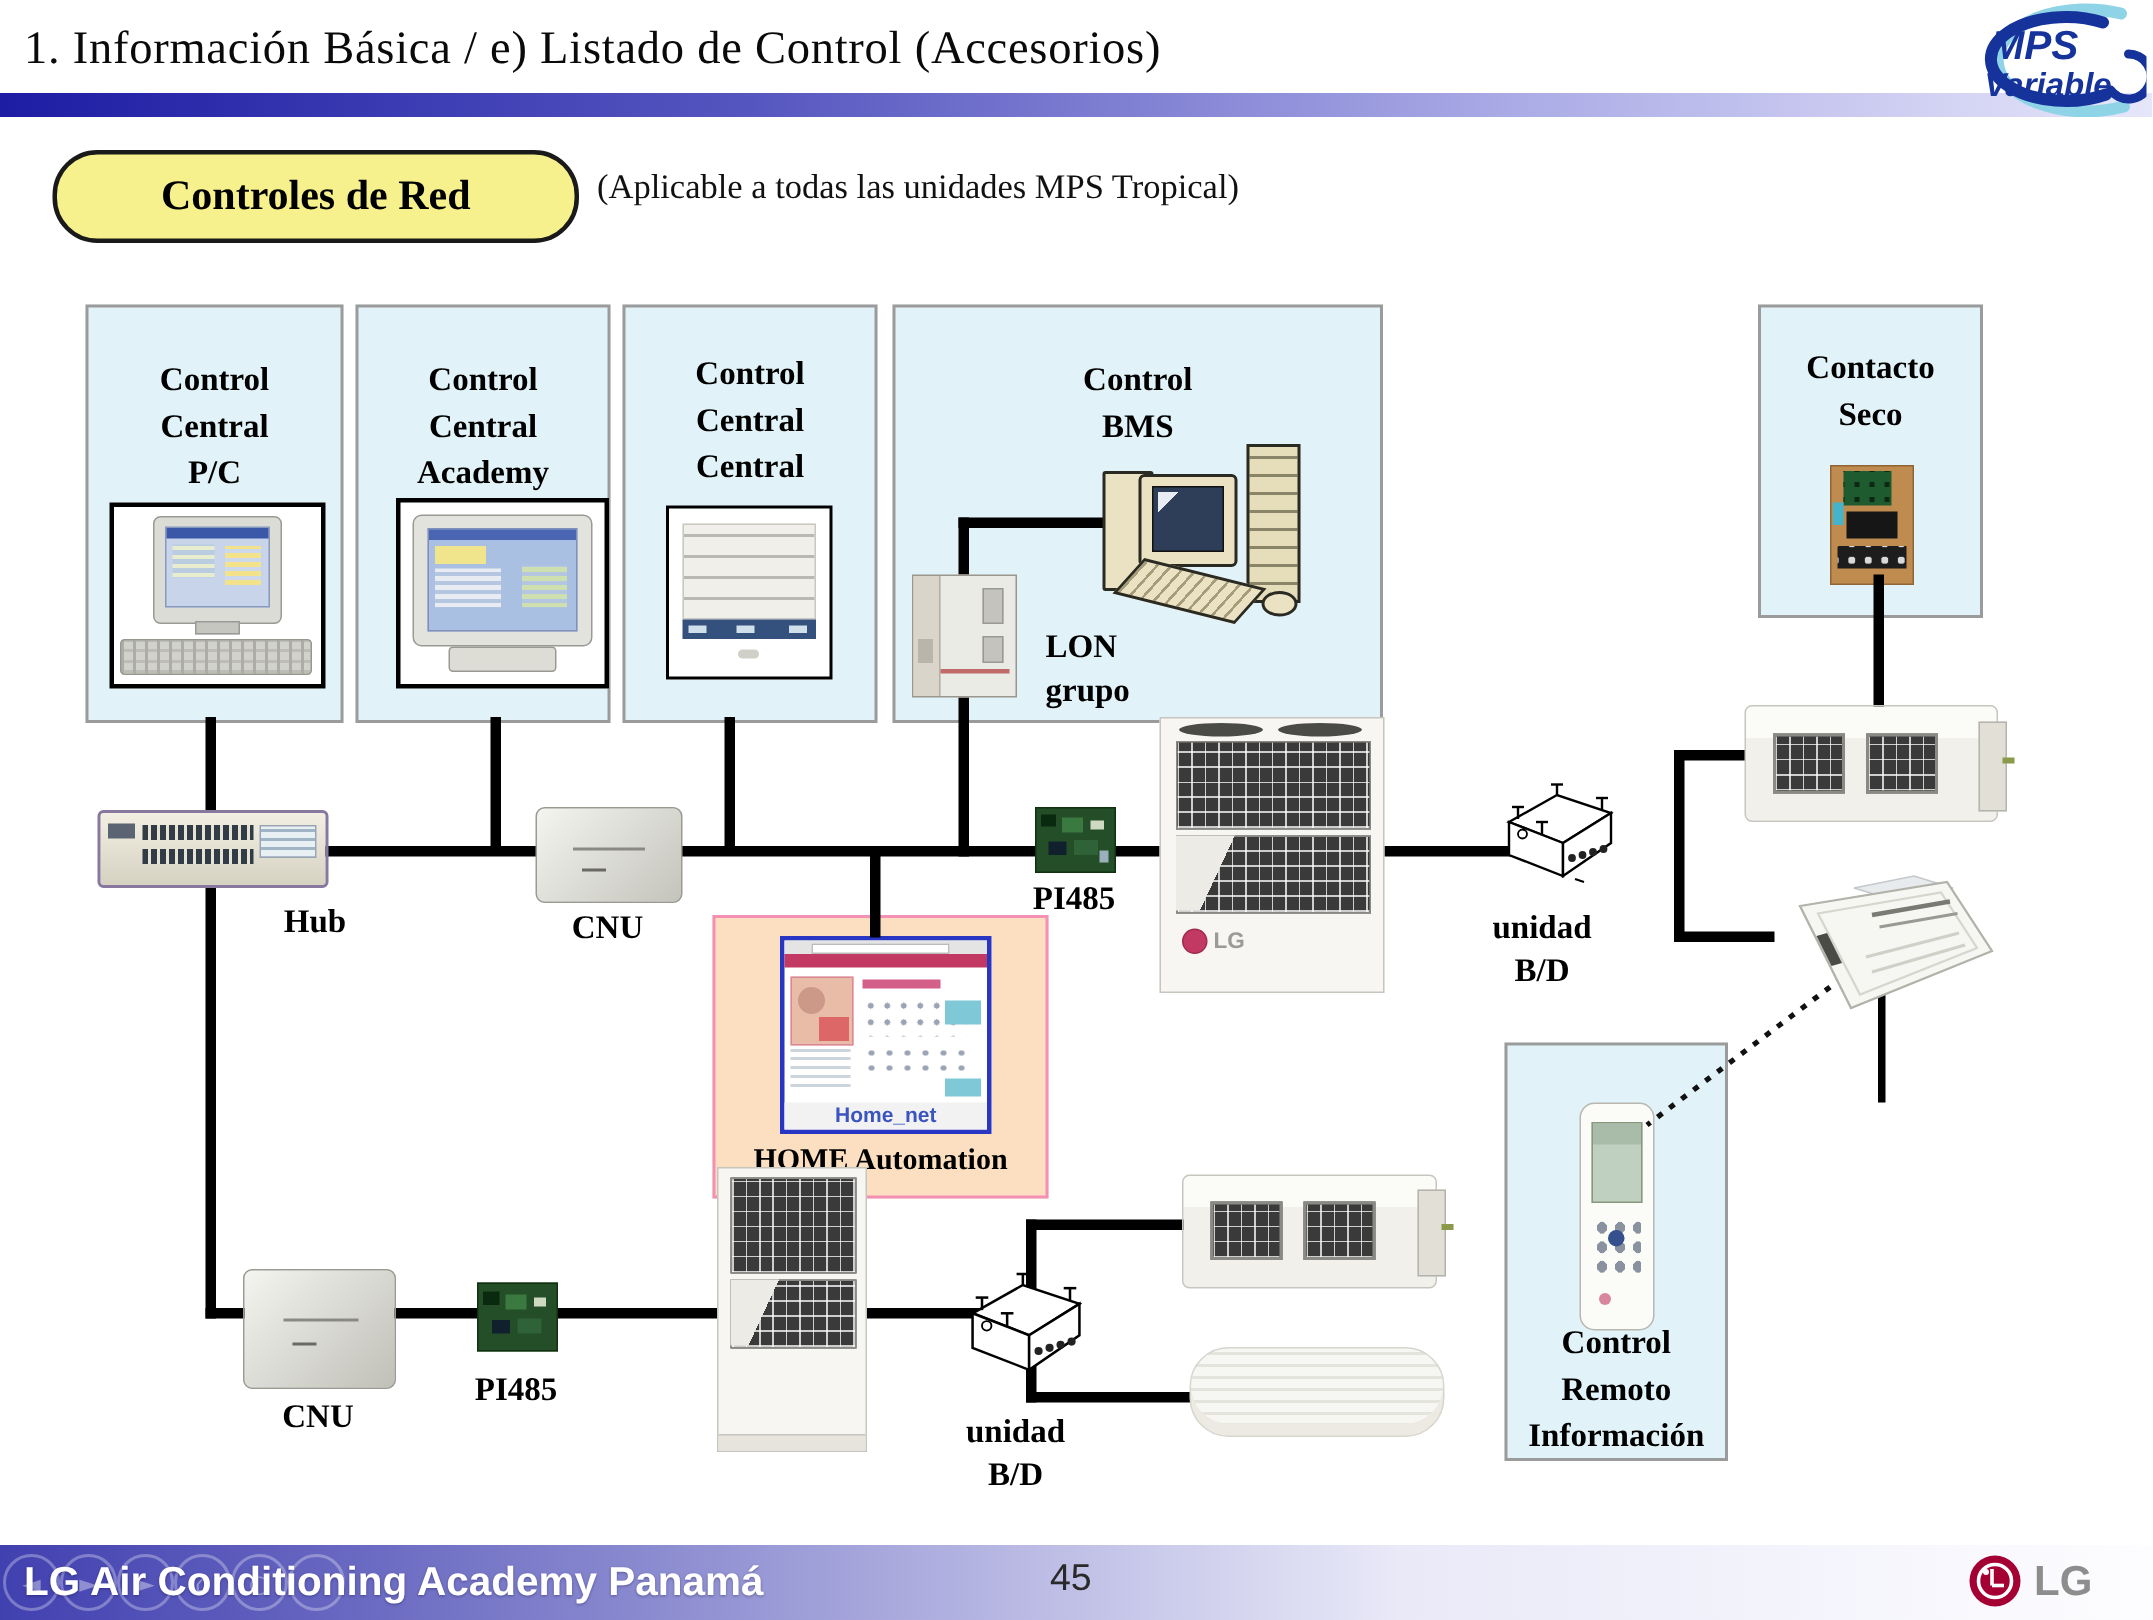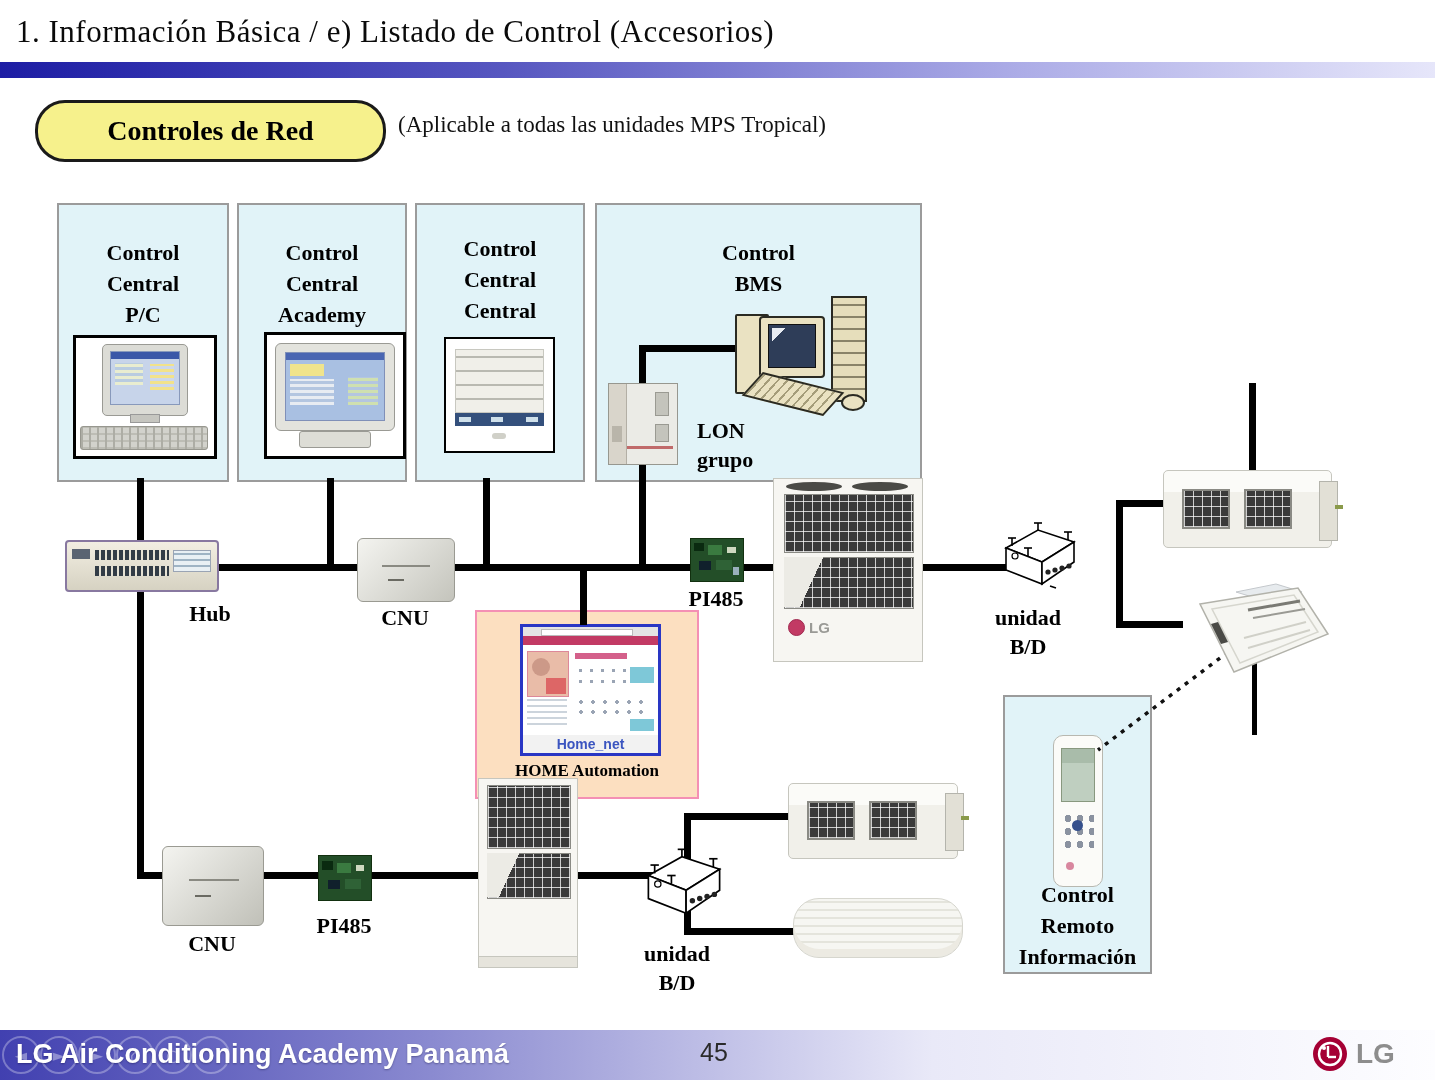--- a/index.html
+++ b/index.html
@@ -46,20 +46,29 @@
   .screenrow{position:absolute;left:0;right:0;}
 </style>
 </head>
 <body>
 
 <div id="slide">
 
   <div class="abs" id="title">1. Información Básica / e) Listado de Control (Accesorios)</div>
   <div class="abs" id="topbar"></div>
 
+  <div class="abs" style="left:1293px;top:2px;width:138px;height:76px;z-index:3;">
+    <svg width="138" height="76" viewBox="0 0 138 76">
+      <path d="M121,7 A59,34 0 1 0 123,69" fill="none" stroke="#8fd4e6" stroke-width="8" stroke-linecap="round"></path>
+      <path d="M109,13 A50,28 0 1 0 111,61" fill="none" stroke="#15339b" stroke-width="8" stroke-linecap="round"></path>
+      <path d="M126,34 a15,15 0 1 1 -12,24" fill="none" stroke="#15339b" stroke-width="6" stroke-linecap="round"></path>
+      <text x="34" y="37" font-family="Liberation Sans, sans-serif" font-style="italic" font-weight="bold" font-size="27" fill="#15339b">MPS</text>
+      <text x="30" y="62" font-family="Liberation Sans, sans-serif" font-style="italic" font-weight="bold" font-size="22" fill="#15339b">Variable</text>
+    </svg>
+  </div>
 
   <div class="abs" id="caption">(Aplicable a todas las unidades MPS Tropical)</div>
   <div class="abs" id="pill">
     <span>Controles de Red</span>
   </div>
 
   <div class="line" style="left:137px;top:478px;width:7px;height:401px;"></div>
   <div class="line" style="left:137px;top:564px;width:872px;height:7px;"></div>
   <div class="line" style="left:137px;top:872px;width:527px;height:7px;"></div>
   <div class="line" style="left:327px;top:478px;width:7px;height:92px;"></div>
@@ -158,20 +167,32 @@
   </div>
 
   <div class="dev" style="left:608px;top:383px;width:68px;height:80px;background:#ebebe6;border:1px solid #97978f;">
     <div style="position:absolute;left:0;top:0;width:17px;height:100%;background:#d9d5cb;border-right:1px solid #b3afa5;"></div>
     <div style="position:absolute;left:3px;top:42px;width:10px;height:16px;background:#b9b5aa;"></div>
     <div style="position:absolute;right:8px;top:8px;width:12px;height:22px;background:#c4c4bc;border:1px solid #9a9a92;"></div>
     <div style="position:absolute;right:8px;top:40px;width:12px;height:16px;background:#c4c4bc;border:1px solid #9a9a92;"></div>
     <div style="position:absolute;left:18px;top:62px;right:4px;height:3px;background:#c06a6a;"></div>
   </div>
 
+  <div class="abs panel" style="left:1172px;top:203px;width:146px;height:205px;">
+    <div class="plabel" style="top:24px;">
+      <div>Contacto</div>
+      <div>Seco</div>
+    </div>
+    <div class="dev" style="left:46px;top:105px;width:54px;height:78px;background:#c08b4f;border:1px solid #8f6535;">
+      <div style="position:absolute;left:8px;top:3px;width:32px;height:23px;background:#1e5c30;background-image:radial-gradient(#0b2a14 2px,transparent 2px);background-size:10px 10px;background-position:4px 4px;"></div>
+      <div style="position:absolute;left:10px;top:30px;width:34px;height:18px;background:#161616;"></div>
+      <div style="position:absolute;left:1px;top:24px;width:7px;height:15px;background:#44b4ca;"></div>
+      <div style="position:absolute;left:4px;top:53px;width:46px;height:15px;background:#1d1d1d;background-image:radial-gradient(#d9d9d9 2.5px,transparent 2.5px);background-size:11px 11px;background-position:4px 4px;"></div>
+    </div>
+  </div>
 
   <div class="dev" style="left:65px;top:540px;width:150px;height:48px;background:linear-gradient(#f2eee2,#d6d2c2);border:2px solid #8878a0;border-radius:4px;">
     <div style="position:absolute;left:5px;top:7px;width:18px;height:10px;background:#5a6472;"></div>
     <div style="position:absolute;left:28px;top:8px;width:74px;height:10px;background:repeating-linear-gradient(90deg,#323c46 0 4px,#e6e2d4 4px 6px);"></div>
     <div style="position:absolute;left:28px;top:24px;width:74px;height:10px;background:repeating-linear-gradient(90deg,#323c46 0 4px,#e6e2d4 4px 6px);"></div>
     <div style="position:absolute;right:6px;top:8px;width:36px;height:20px;background:#e9f0f4;border:1px solid #9aa4b4;background-image:repeating-linear-gradient(0deg,transparent 0 4px,#9fb4c4 4px 6px);"></div>
   </div>
   <div class="dlabel" style="left:178px;top:600px;width:64px;">Hub</div>
 
   <div class="dev" style="left:357px;top:538px;width:96px;height:62px;background:linear-gradient(135deg,#f4f4f0,#c4c4bc);border:1px solid #9a9a92;border-radius:6px;">
@@ -245,21 +266,21 @@
       <div style="position:absolute;left:52px;top:26px;width:52px;height:6px;background:#d4608a;"></div>
       <div style="position:absolute;left:52px;top:38px;width:70px;height:26px;background-image:radial-gradient(#9aa4b4 2px,transparent 2px);background-size:11px 11px;"></div>
       <div style="position:absolute;right:4px;top:40px;width:24px;height:16px;background:#7ec8d8;"></div>
       <div style="position:absolute;left:4px;top:72px;width:40px;height:26px;background-image:repeating-linear-gradient(0deg,#ccd4dc 0 2px,transparent 2px 6px);"></div>
       <div style="position:absolute;left:52px;top:70px;width:70px;height:20px;background-image:radial-gradient(#9aa4b4 2px,transparent 2px);background-size:12px 10px;"></div>
       <div style="position:absolute;right:4px;top:92px;width:24px;height:12px;background:#7ec8d8;"></div>
       <div style="position:absolute;left:0;right:0;bottom:0;height:18px;background:#f2f2f2;text-align:center;">
         <span style="font-family:'Liberation Sans',sans-serif;font-weight:bold;font-size:14px;color:#3b55c0;">Home_net</span>
       </div>
     </div>
-    <div class="dlabel" style="left:0;width:220px;top:148px;font-size:17px;">HOME Automation</div>
+    <div class="dlabel" style="left:0;width:220px;top:148px;font-size:20px;">HOME Automation</div>
   </div>
 
   <div class="dev whitebox" style="left:1163px;top:470px;width:167px;height:76px;border-radius:5px;background:linear-gradient(#fbfbf8 28%,#f1f0ea 28%);">
     <div class="grille" style="position:absolute;left:18px;top:18px;width:44px;height:36px;border:2px solid #8a8a84;"></div>
     <div class="grille" style="position:absolute;left:80px;top:18px;width:44px;height:36px;border:2px solid #8a8a84;"></div>
     <div style="position:absolute;right:-7px;top:10px;width:17px;height:58px;background:#e2e0d6;border:1px solid #b4b4ac;"></div>
     <div style="position:absolute;right:-12px;top:34px;width:8px;height:4px;background:#8a9a4a;"></div>
   </div>
 
   <div class="dev" style="left:1178px;top:582px;width:154px;height:95px;">

